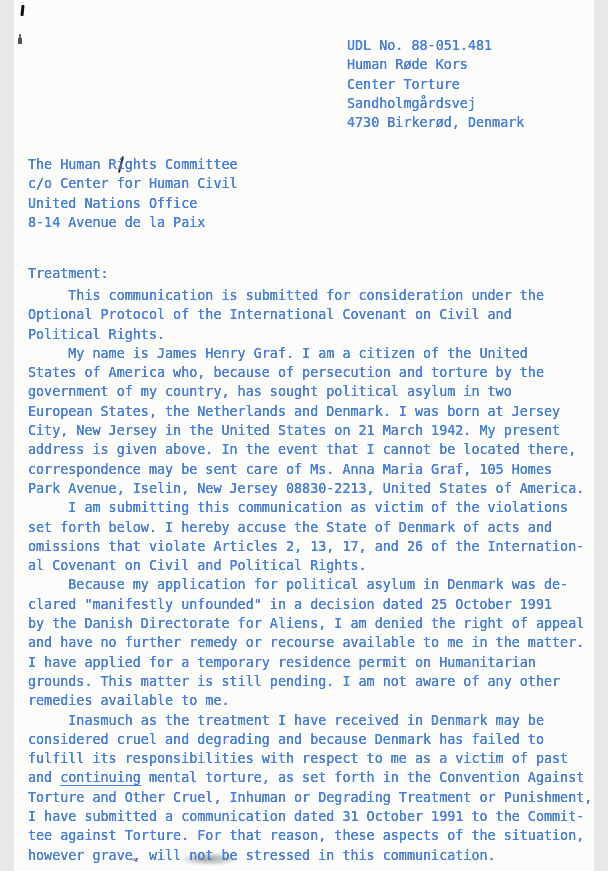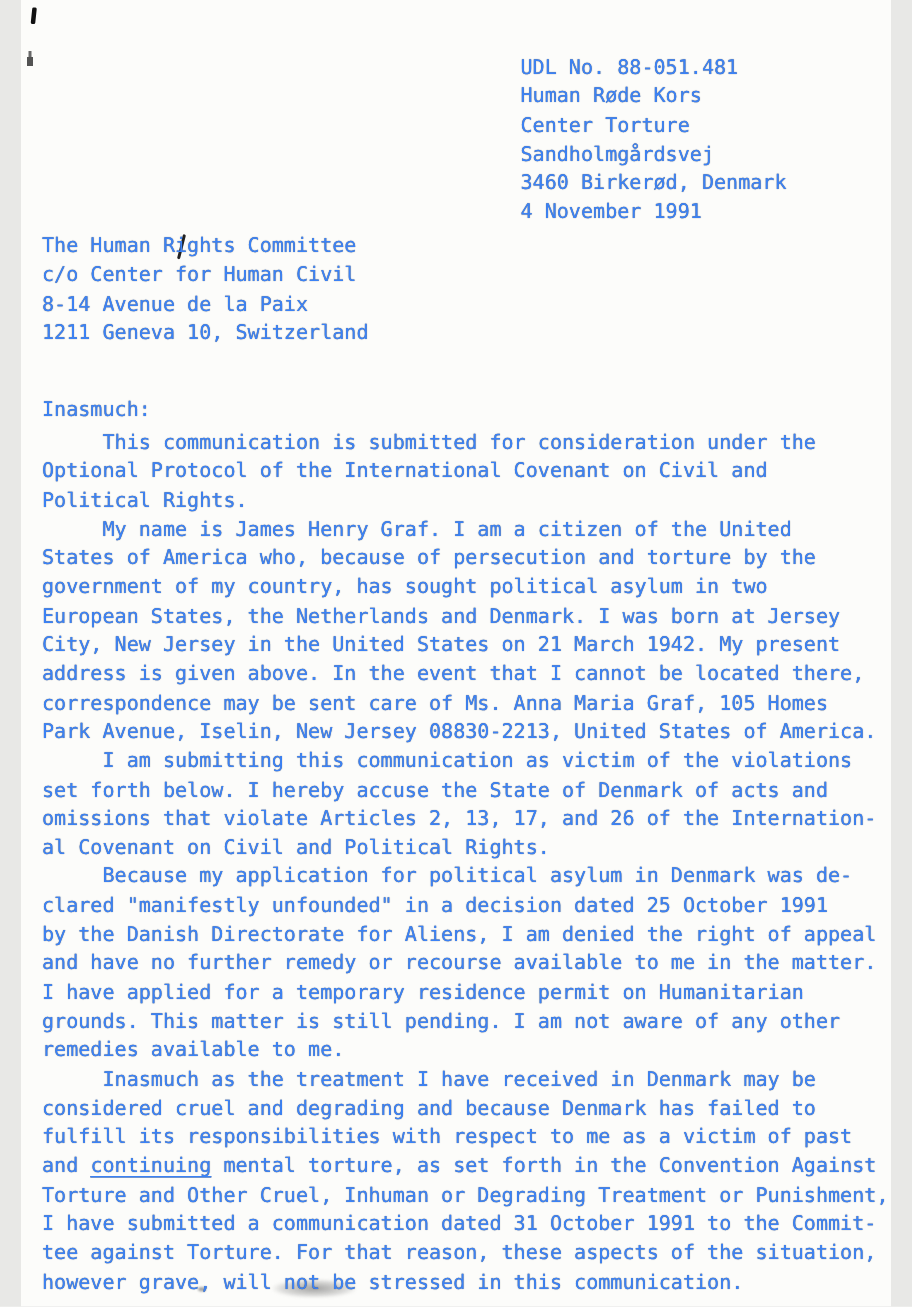--- a/index.html
+++ b/index.html
@@ -59,21 +59,21 @@
 <body>
 
 <div class="page">
 
   <span class="artifact mark-apostrophe"></span>
   <span class="artifact mark-speck"></span>
   <span class="artifact mark-pen-slash"></span>
   <span class="artifact mark-bottom-smudge"></span>
   <span class="artifact mark-bottom-dot"></span>
 
-  <div class="block" style="left:333px; top:36px;"><div class="tline">UDL No. 88-051.481</div><div class="tline">Human Røde Kors</div><div class="tline">Center Torture</div><div class="tline">Sandholmgårdsvej</div><div class="tline">3460 Birkerød, Denmark</div><div class="tline">4 November 1991</div></div>
+  <div class="block" style="left:333px; top:36px;"><div class="tline">UDL No. 88-051.481</div><div class="tline">Human Røde Kors</div><div class="tline">Center Torture</div><div class="tline">Sandholmgårdsvej</div><div class="tline">4730 Birkerød, Denmark</div></div>
 
-  <div class="block" style="left:14px; top:155px;"><div class="tline">The Human Rights Committee</div><div class="tline">c/o Center for Human Civil</div><div class="tline">8-14 Avenue de la Paix</div><div class="tline">1211 Geneva 10, Switzerland</div></div>
+  <div class="block" style="left:14px; top:155px;"><div class="tline">The Human Rights Committee</div><div class="tline">c/o Center for Human Civil</div><div class="tline">United Nations Office</div><div class="tline">8-14 Avenue de la Paix</div></div>
 
-  <div class="block" style="left:14px; top:266px;">Inasmuch:</div>
+  <div class="block" style="left:14px; top:266px;">Treatment:</div>
 
   <div class="block" style="left:14px; top:286px;"><div class="tline">     This communication is submitted for consideration under the</div><div class="tline">Optional Protocol of the International Covenant on Civil and</div><div class="tline">Political Rights.</div><div class="tline">     My name is James Henry Graf. I am a citizen of the United</div><div class="tline">States of America who, because of persecution and torture by the</div><div class="tline">government of my country, has sought political asylum in two</div><div class="tline">European States, the Netherlands and Denmark. I was born at Jersey</div><div class="tline">City, New Jersey in the United States on 21 March 1942. My present</div><div class="tline">address is given above. In the event that I cannot be located there,</div><div class="tline">correspondence may be sent care of Ms. Anna Maria Graf, 105 Homes</div><div class="tline">Park Avenue, Iselin, New Jersey 08830-2213, United States of America.</div><div class="tline">     I am submitting this communication as victim of the violations</div><div class="tline">set forth below. I hereby accuse the State of Denmark of acts and</div><div class="tline">omissions that violate Articles 2, 13, 17, and 26 of the Internation-</div><div class="tline">al Covenant on Civil and Political Rights.</div><div class="tline">     Because my application for political asylum in Denmark was de-</div><div class="tline">clared "manifestly unfounded" in a decision dated 25 October 1991</div><div class="tline">by the Danish Directorate for Aliens, I am denied the right of appeal</div><div class="tline">and have no further remedy or recourse available to me in the matter.</div><div class="tline">I have applied for a temporary residence permit on Humanitarian</div><div class="tline">grounds. This matter is still pending. I am not aware of any other</div><div class="tline">remedies available to me.</div><div class="tline">     Inasmuch as the treatment I have received in Denmark may be</div><div class="tline">considered cruel and degrading and because Denmark has failed to</div><div class="tline">fulfill its responsibilities with respect to me as a victim of past</div><div class="tline"><span>and </span><span class="u">continuing</span><span> mental torture, as set forth in the Convention Against</span></div><div class="tline">Torture and Other Cruel, Inhuman or Degrading Treatment or Punishment,</div><div class="tline">I have submitted a communication dated 31 October 1991 to the Commit-</div><div class="tline">tee against Torture. For that reason, these aspects of the situation,</div><div class="tline">however grave, will not be stressed in this communication.</div></div>
 
 </div>
 
 </body></html>

